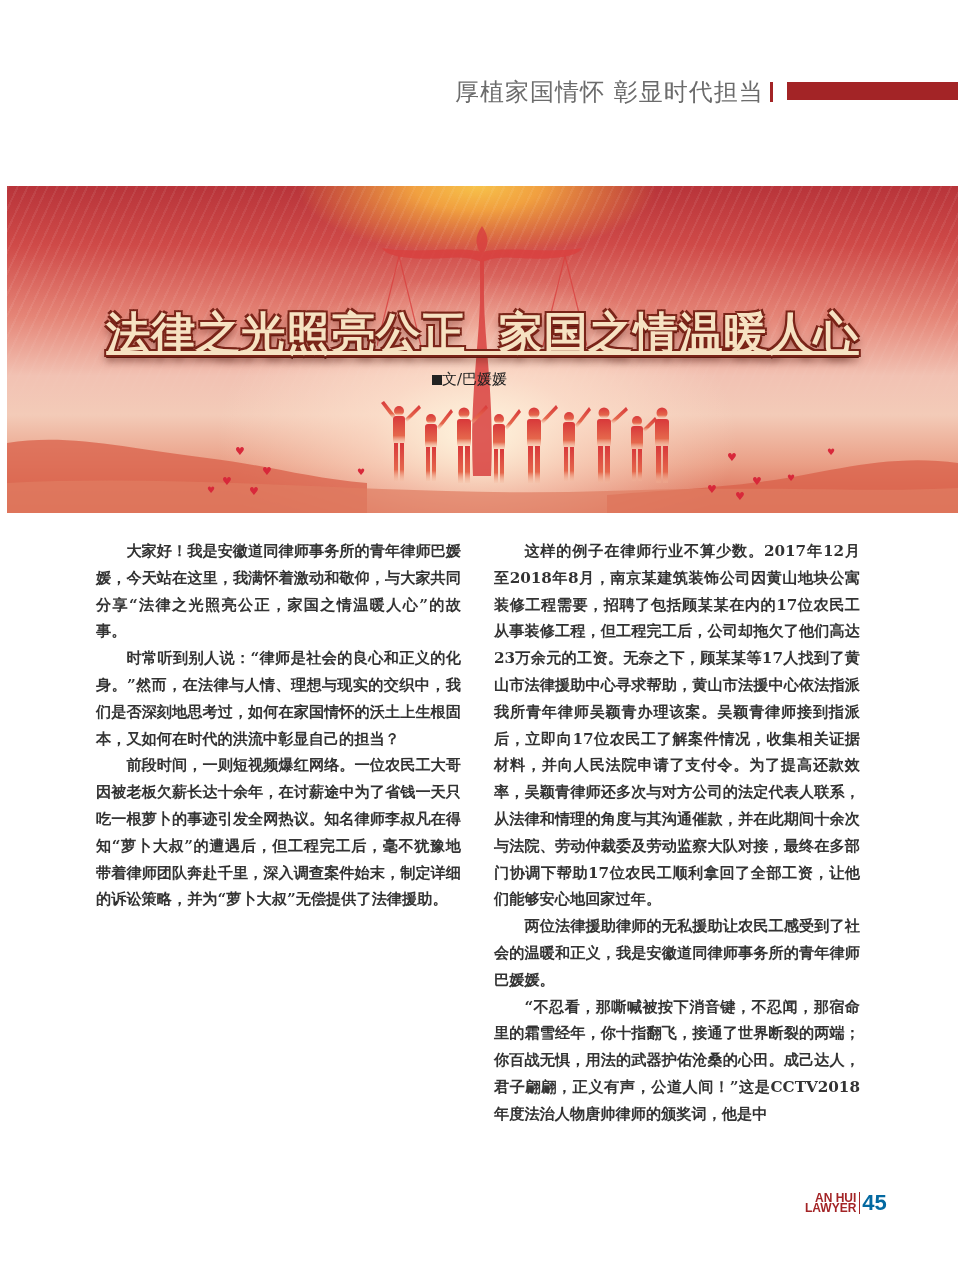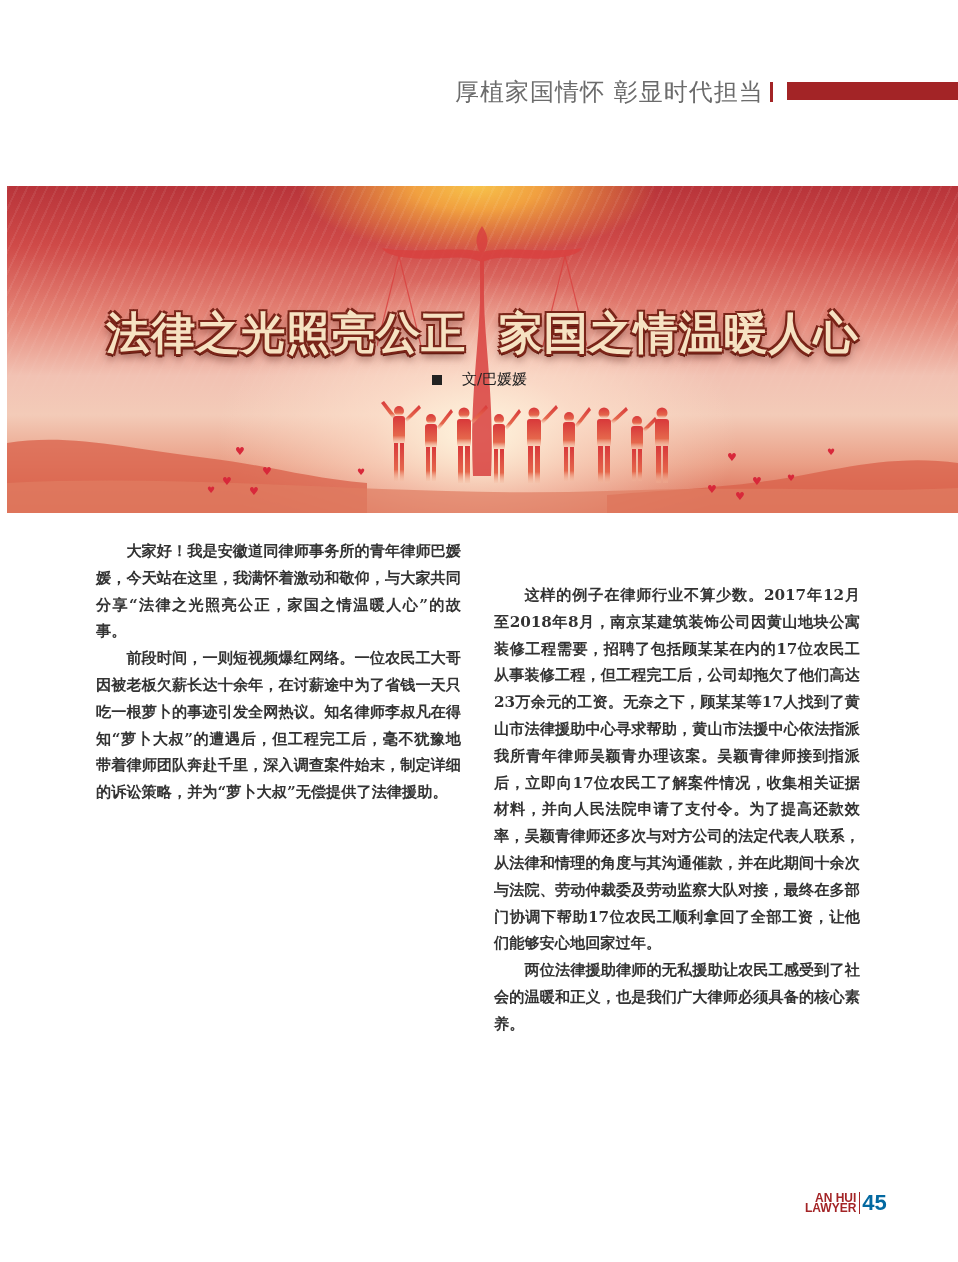--- a/index.html
+++ b/index.html
@@ -45,37 +45,38 @@
   .people-svg { position: absolute; left: 362px; top: 215px; }
   .banner-title {
     position: absolute; top: 118px; left: 0; width: 951px; text-align: center;
     font-family: "DejaVu Sans", "Liberation Sans", sans-serif;
     font-weight: bold; font-size: 44px; letter-spacing: 1px;
     color: #f6e2c2;
     text-shadow:
       -2px -2px 0 #7a2418, 2px -2px 0 #7a2418, -2px 2px 0 #7a2418, 2px 2px 0 #7a2418,
       0 3px 0 #5c1a10, 0 5px 8px rgba(60,10,0,0.6);
     white-space: pre;
+    text-decoration: underline;
   }
   .byline {
     position: absolute; top: 184px; left: 425px;
-    font-size: 15px; color: #222; display: flex; align-items: center; gap: 20px;
+    font-size: 15px; color: #222; display: flex; align-items: center; gap: 0;
   }
   .byline .sq { width: 10px; height: 10px; background: #222; display: inline-block; }
   .heart { position: absolute; color: #d8283a; font-size: 11px; line-height: 1; }
 
   
   .col {
     position: absolute; top: 538px; width: 365px;
     font-size: 15.2px; line-height: 26.8px; color: #333;
     text-align: justify;
   }
   .col p { margin: 0; text-indent: 2em; font-weight: bold; }
   .col-left { left: 96px; }
-  .col-right { left: 494px; width: 366px; margin-top: 44px; }
+  .col-right { left: 494px; width: 366px; }
 
   
   .footer {
     position: absolute; top: 1192px; left: 805px; display: flex; align-items: center;
   }
   .footer .mag {
     font-family: "Liberation Sans", "DejaVu Sans", sans-serif; font-weight: bold;
     font-size: 12px; line-height: 10px; color: #a32426; text-align: right;
   }
   .footer .sep { width: 1px; height: 22px; background: #a32426; margin: 0 2px 0 3px; }
@@ -205,26 +206,28 @@
 
   <div class="banner-title">法律之光照亮公正  家国之情温暖人心</div>
   <div class="byline">
     <span class="sq"></span>
     <span>文/巴媛媛</span>
   </div>
 </div>
 
 <div class="col col-left">
   <p>大家好！我是安徽道同律师事务所的青年律师巴媛媛，今天站在这里，我满怀着激动和敬仰，与大家共同分享“法律之光照亮公正，家国之情温暖人心”的故事。</p>
+  <p>时常听到别人说：“律师是社会的良心和正义的化身。”然而，在法律与人情、理想与现实的交织中，我们是否深刻地思考过，如何在家国情怀的沃土上生根固本，又如何在时代的洪流中彰显自己的担当？</p>
   <p>前段时间，一则短视频爆红网络。一位农民工大哥因被老板欠薪长达十余年，在讨薪途中为了省钱一天只吃一根萝卜的事迹引发全网热议。知名律师李叔凡在得知“萝卜大叔”的遭遇后，但工程完工后，毫不犹豫地带着律师团队奔赴千里，深入调查案件始末，制定详细的诉讼策略，并为“萝卜大叔”无偿提供了法律援助。</p>
 </div>
 
 <div class="col col-right">
   <p>这样的例子在律师行业不算少数。2017年12月至2018年8月，南京某建筑装饰公司因黄山地块公寓装修工程需要，招聘了包括顾某某在内的17位农民工从事装修工程，但工程完工后，公司却拖欠了他们高达23万余元的工资。无奈之下，顾某某等17人找到了黄山市法律援助中心寻求帮助，黄山市法援中心依法指派我所青年律师吴颖青办理该案。吴颖青律师接到指派后，立即向17位农民工了解案件情况，收集相关证据材料，并向人民法院申请了支付令。为了提高还款效率，吴颖青律师还多次与对方公司的法定代表人联系，从法律和情理的角度与其沟通催款，并在此期间十余次与法院、劳动仲裁委及劳动监察大队对接，最终在多部门协调下帮助17位农民工顺利拿回了全部工资，让他们能够安心地回家过年。</p>
-  <p>两位法律援助律师的无私援助让农民工感受到了社会的温暖和正义，也是我们广大律师必须具备的核心素养。</p>
+  <p>两位法律援助律师的无私援助让农民工感受到了社会的温暖和正义，我是安徽道同律师事务所的青年律师巴媛媛。</p>
+  <p>“不忍看，那嘶喊被按下消音键，不忍闻，那宿命里的霜雪经年，你十指翻飞，接通了世界断裂的两端；你百战无惧，用法的武器护佑沧桑的心田。成己达人，君子翩翩，正义有声，公道人间！”这是CCTV2018年度法治人物唐帅律师的颁奖词，他是中</p>
 </div>
 
 <div class="footer">
   <div class="mag">
     <div>AN HUI</div>
     <div>LAWYER</div>
   </div>
   <span class="sep"></span>
   <span class="pg">45</span>
 </div>

